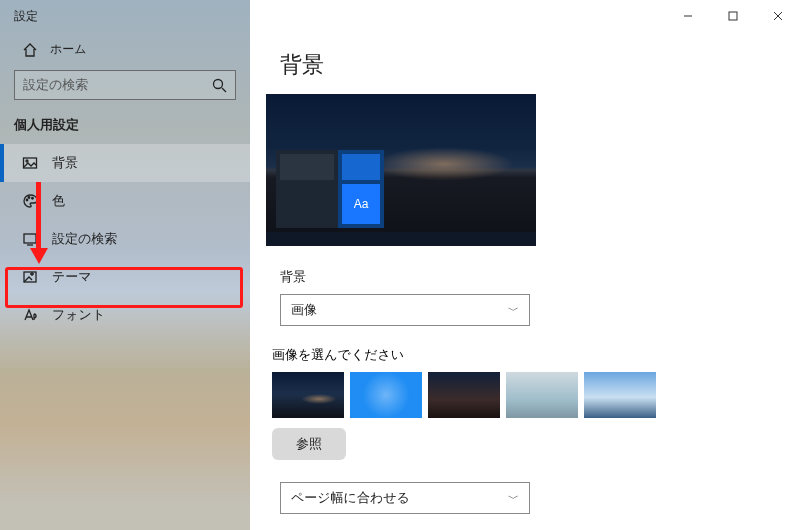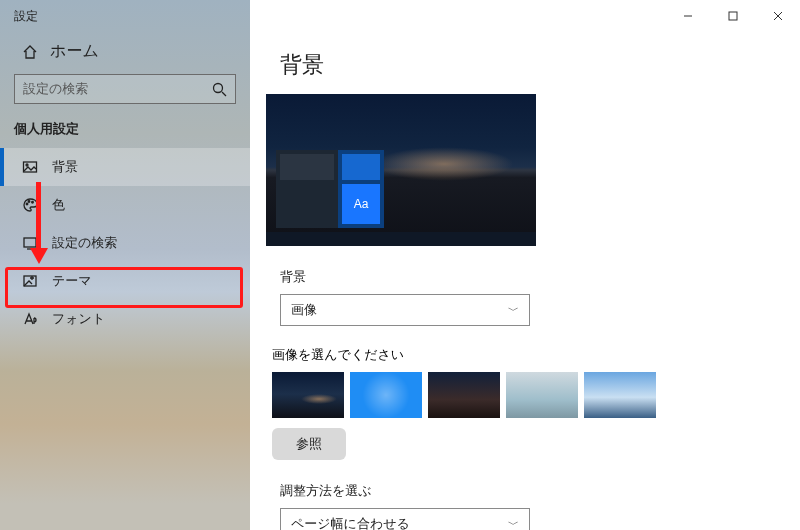--- a/index.html
+++ b/index.html
@@ -7,21 +7,21 @@
   body { display: flex; background: #fff; }
 
   
   .sidebar {
     width: 250px; height: 100%;
     background: linear-gradient(180deg, #a0b2c0 0%, #aeb6b6 25%, #b2bdcb 47%, #becad8 55%, #bab199 70%, #c3b195 80%, #c3c0b6 95%);
     position: relative;
     color: #222;
   }
   .sidebar-title { font-size: 12px; padding: 8px 14px; }
-  .home-row { display: flex; align-items: center; gap: 12px; padding: 8px 14px 10px 22px; font-size: 16px; }
+  .home-row { display: flex; align-items: center; gap: 12px; padding: 8px 14px 10px 22px; font-size: 12px; }
   .search-wrap { padding: 2px 14px 10px 14px; }
   .search-box {
     display: flex; align-items: center; width: 222px; height: 30px;
     border: 1px solid #6b6b6b; background: rgba(255,255,255,0.15);
     padding: 0 8px; font-size: 13px; color: #555; justify-content: space-between;
   }
   .section-title { font-size: 13px; font-weight: 700; padding: 6px 14px 10px 14px; }
 
   .nav { list-style: none; }
   .nav li { display: flex; align-items: center; gap: 14px; padding: 10px 14px 10px 22px; font-size: 13px; position: relative; }
@@ -233,19 +233,18 @@
       <div class="thumb t1"></div>
       <div class="thumb t2"></div>
       <div class="thumb t3"></div>
       <div class="thumb t4"></div>
       <div class="thumb t5"></div>
     </div>
     <div class="browse-btn">参照</div>
   </div>
 
   <div class="fit-group">
-    <div class="field-label">調整方法を選ぶ</div>
     <div class="select-box narrow">
       <span>ページ幅に合わせる</span>
       <span class="chev">﹀</span>
     </div>
   </div>
 </div>
 
 </body></html>

